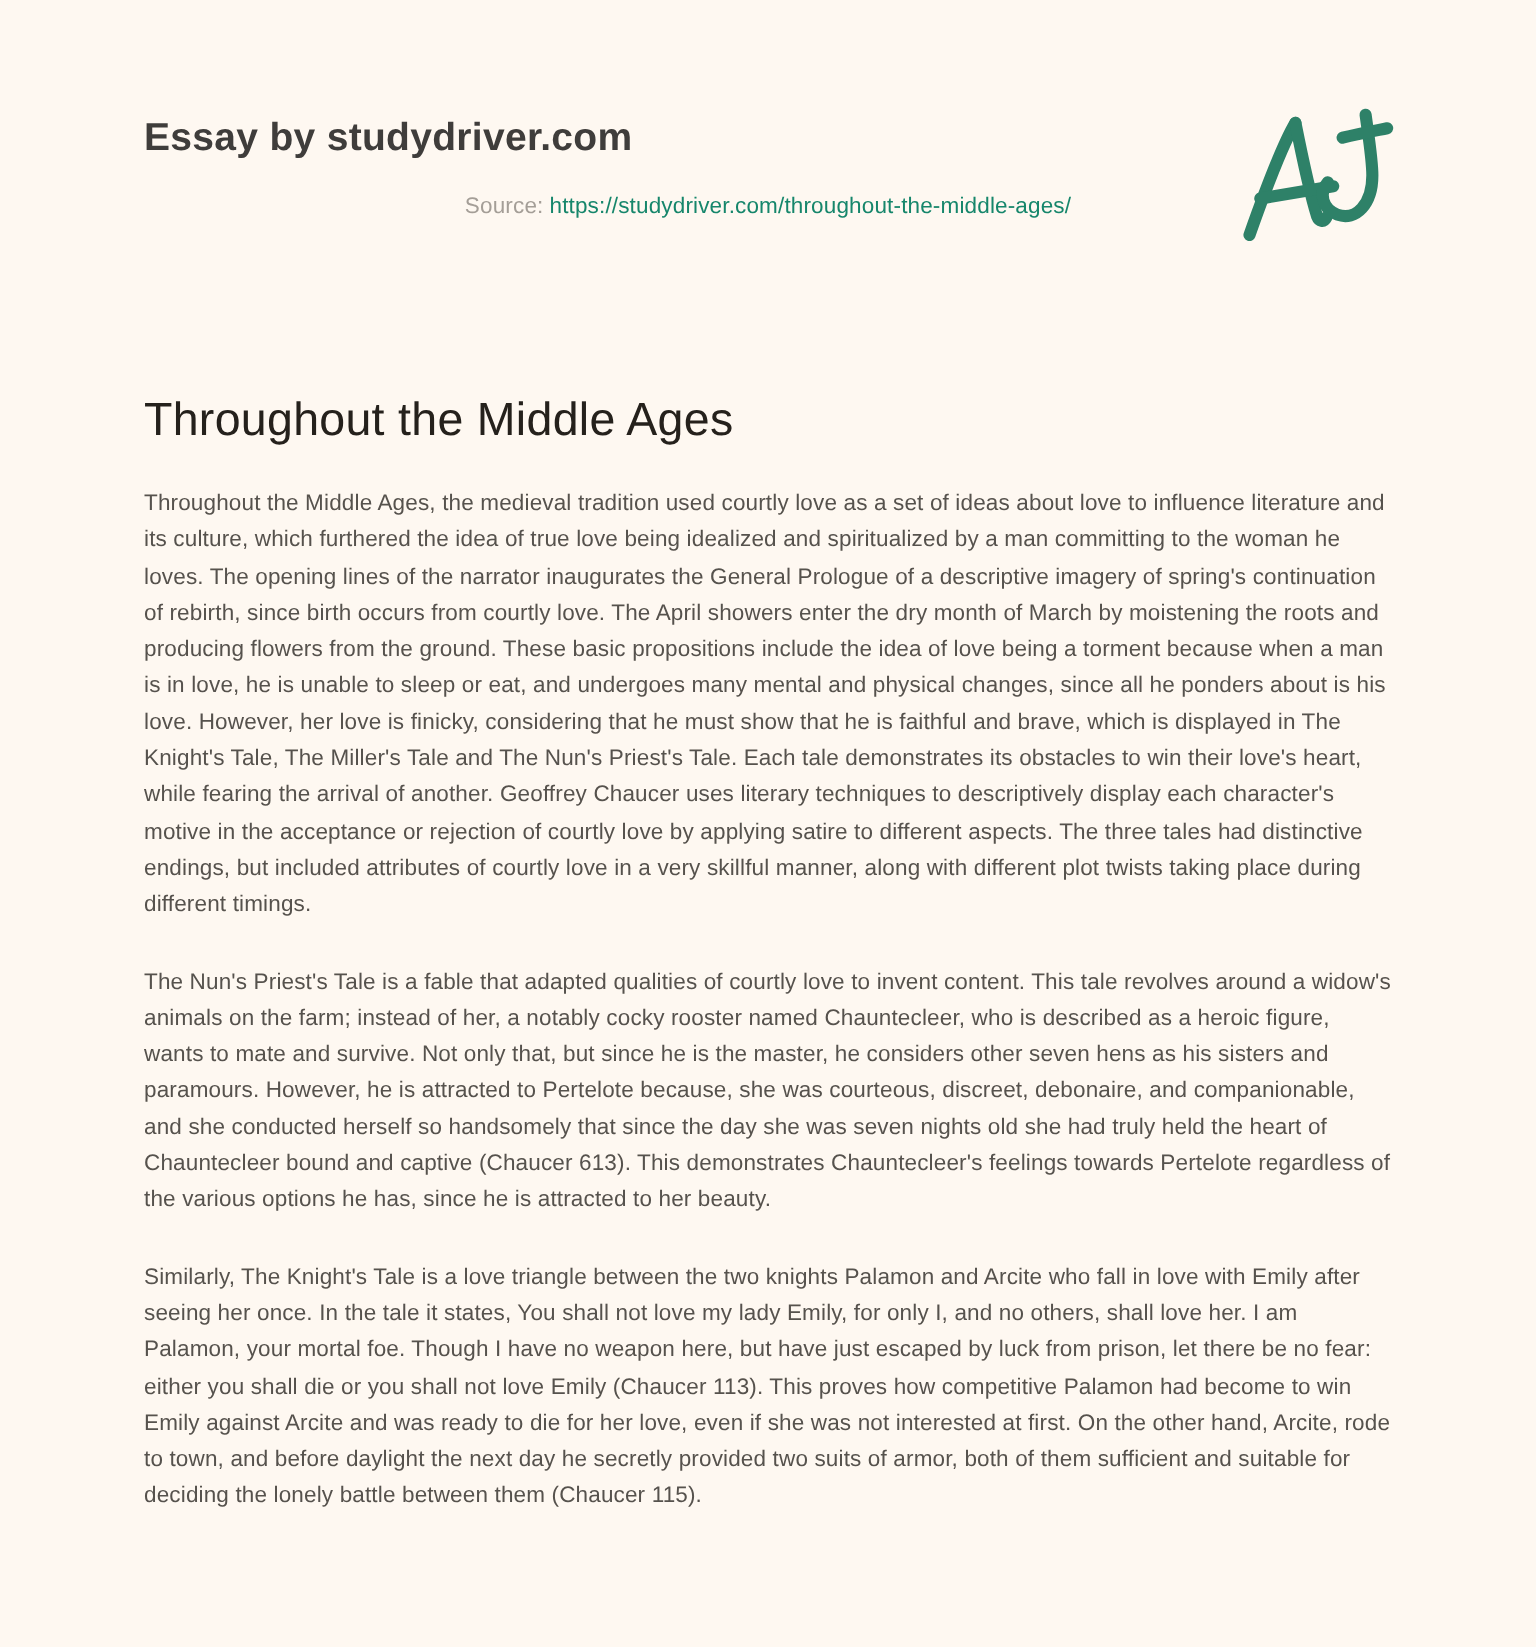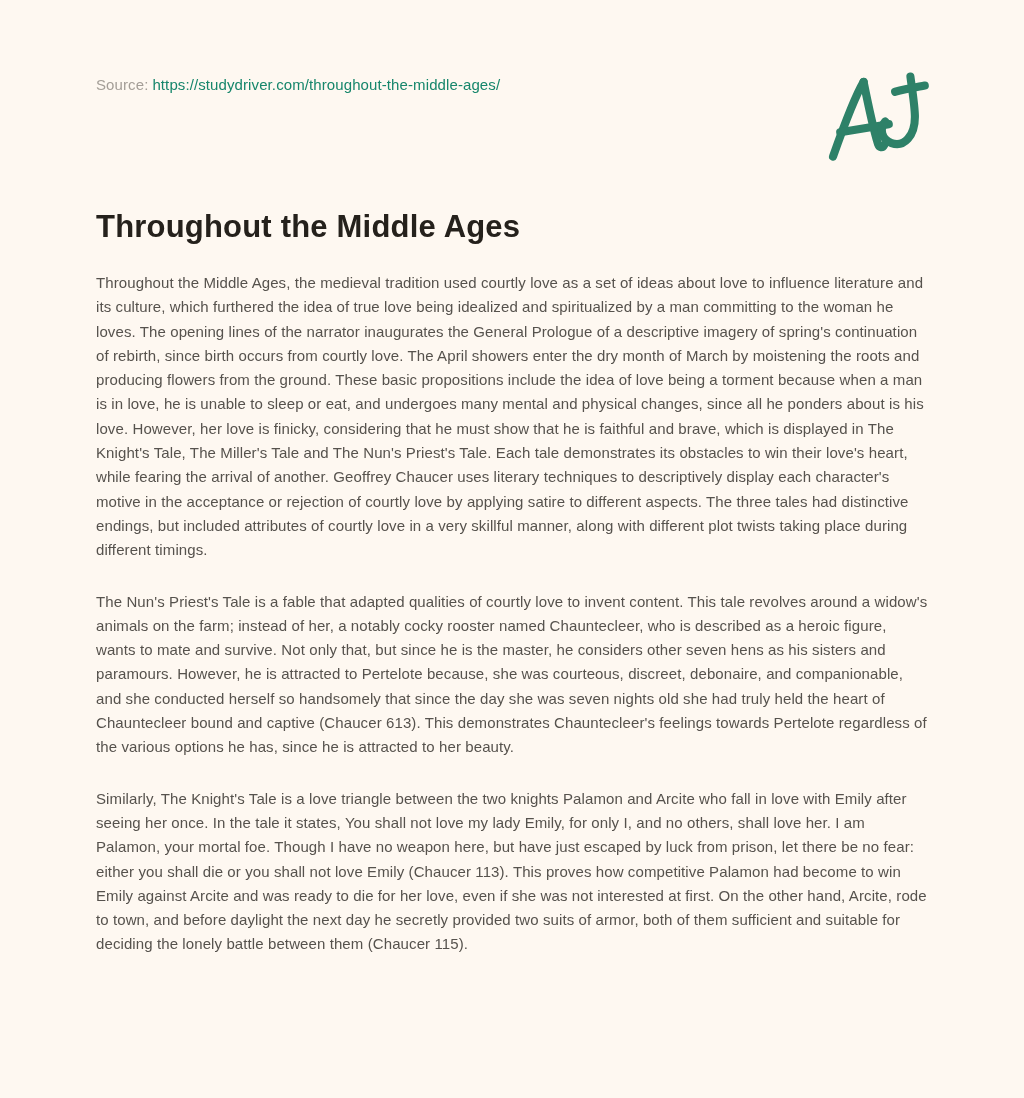--- a/index.html
+++ b/index.html
@@ -26,61 +26,63 @@
   .site-title {
     font-size: 26px;
     font-weight: 700;
     color: #3F3D3B;
     letter-spacing: 0.2px;
     margin-bottom: 22px;
   }
   .source-line {
     font-size: 15px;
     letter-spacing: 0.1px;
+    text-align: center;
   }
   .source-label {
     color: #A49E97;
     margin-right: 4px;
   }
   .source-link {
     color: #16866B;
     text-decoration: none;
     cursor: pointer;
   }
   .logo {
     position: absolute;
     top: -6px;
     right: -4px;
     width: 108px;
     height: 94px;
   }
   .logo svg { width: 100%; height: 100%; }
   .essay-title {
     font-size: 31px;
-    font-weight: 700;
+    font-weight: 400;
     color: #25211C;
     letter-spacing: 0.2px;
     margin-bottom: 26px;
   }
   .para {
     font-size: 15px;
     line-height: 24.3px;
     color: #56524D;
     letter-spacing: 0.1px;
     margin-bottom: 27px;
     max-width: 836px;
   }
 </style>
 </head>
 <body>
 
 <div class="page">
 
   <header class="doc-header">
     <div>
+      <h1 class="site-title">Essay by studydriver.com</h1>
       <div class="source-line">
         <span class="source-label">Source:</span><a class="source-link" href="#">https://studydriver.com/throughout-the-middle-ages/</a>
       </div>
     </div>
 
     <div class="logo">
       <svg viewBox="0 0 120 104" fill="none" stroke="#2E8168" stroke-width="9" stroke-linecap="round" stroke-linejoin="round">
 
         <path d="M10 96 C 22 62, 35 28, 44 13"></path>
 

